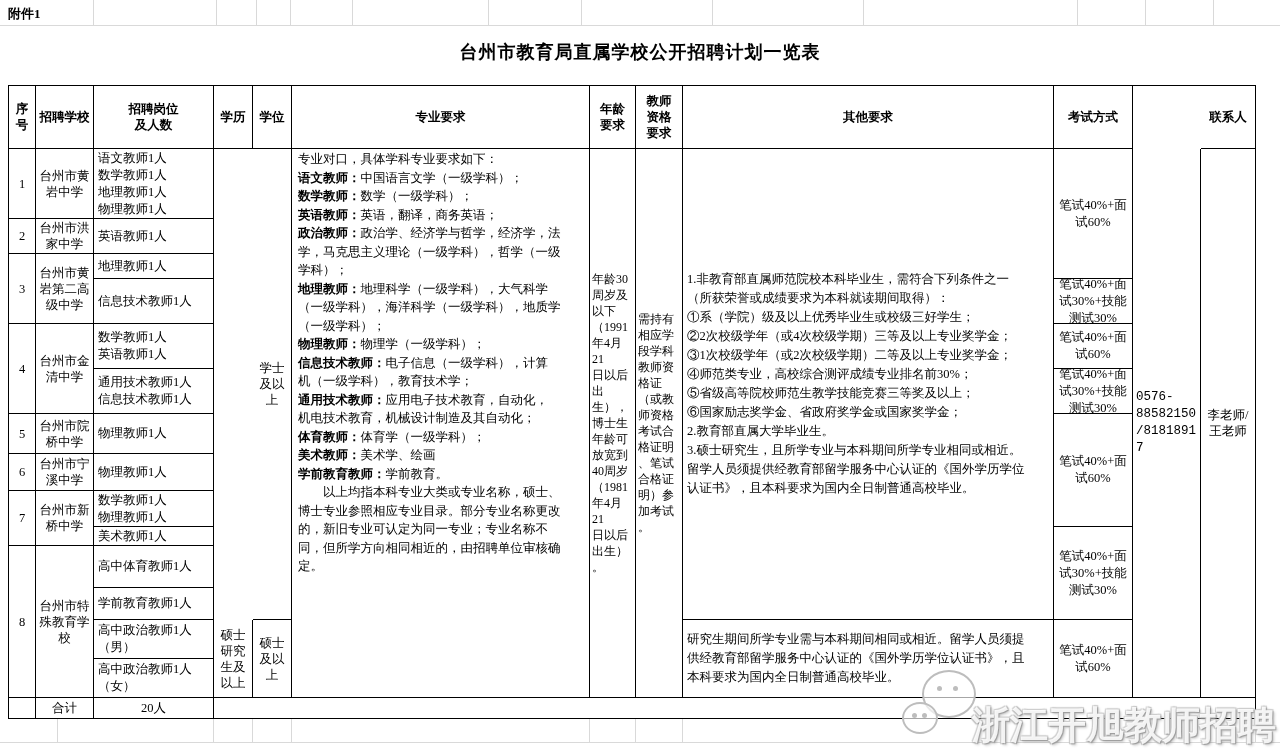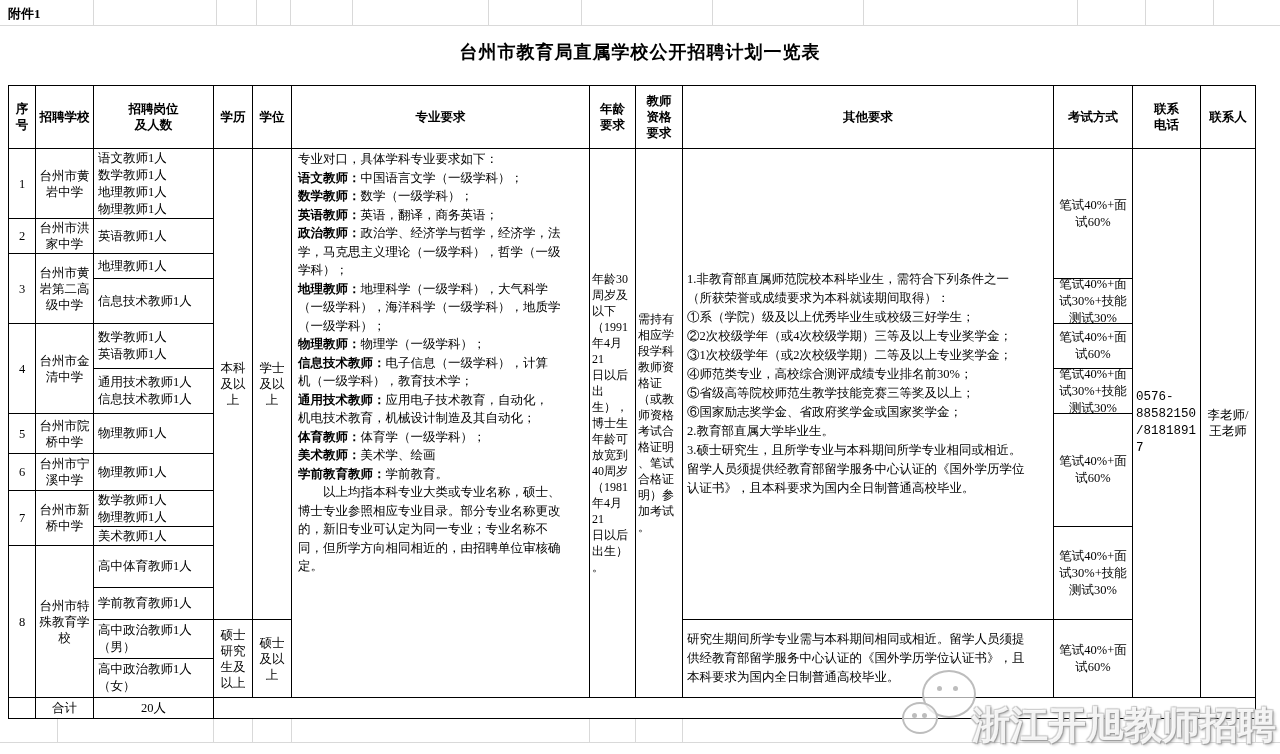--- a/index.html
+++ b/index.html
@@ -95,22 +95,20 @@
   <div class="c hd" style="grid-area:1/4/2/5">学历</div>
   <div class="c hd" style="grid-area:1/5/2/6">学位</div>
   <div class="c hd" style="grid-area:1/6/2/7">专业要求</div>
   <div class="c hd" style="grid-area:1/7/2/8">年龄
 要求</div>
   <div class="c hd" style="grid-area:1/8/2/9">教师
 资格
 要求</div>
   <div class="c hd" style="grid-area:1/10/2/11">考试方式</div>
   <div class="c hd" style="grid-area:1/9/2/10">其他要求</div>
-  <div class="c hd" style="grid-area:1/11/2/12">联系
-电话</div>
   <div class="c hd" style="grid-area:1/12/2/13">联系人</div>
 
   <div class="c" style="grid-area:2/1/3/2">1</div>
   <div class="c" style="grid-area:3/1/4/2">2</div>
   <div class="c" style="grid-area:4/1/6/2">3</div>
   <div class="c" style="grid-area:6/1/8/2">4</div>
   <div class="c" style="grid-area:8/1/9/2">5</div>
   <div class="c" style="grid-area:9/1/10/2">6</div>
   <div class="c" style="grid-area:10/1/12/2">7</div>
   <div class="c" style="grid-area:12/1/16/2">8</div>
@@ -138,21 +136,20 @@
   <div class="c lft pos" style="grid-area:8/3/9/4">物理教师1人</div>
   <div class="c lft pos" style="grid-area:9/3/10/4">物理教师1人</div>
   <div class="c lft pos" style="grid-area:10/3/11/4">数学教师1人
 物理教师1人</div>
   <div class="c lft pos" style="grid-area:11/3/12/4">美术教师1人</div>
   <div class="c lft pos" style="grid-area:12/3/13/4">高中体育教师1人</div>
   <div class="c lft pos" style="grid-area:13/3/14/4">学前教育教师1人</div>
   <div class="c lft pos" style="grid-area:14/3/15/4">高中政治教师1人（男）</div>
   <div class="c lft pos" style="grid-area:15/3/16/4">高中政治教师1人（女）</div>
 
-  <div class="c" style="grid-area:2/4/14/5">本科及以上</div>
   <div class="c" style="grid-area:14/4/16/5">硕士研究生及以上</div>
   <div class="c" style="grid-area:2/5/14/6">学士及以上</div>
   <div class="c" style="grid-area:14/5/16/6">硕士及以上</div>
 
   <div class="c blk" style="grid-area:2/6/16/7">
     <div class="p">专业对口，具体学科专业要求如下：</div>
     <div class="p"><b>语文教师：</b><span style="white-space:pre-line">中国语言文学（一级学科）；</span></div>
     <div class="p"><b>数学教师：</b><span style="white-space:pre-line">数学（一级学科）；</span></div>
     <div class="p"><b>英语教师：</b><span style="white-space:pre-line">英语，翻译，商务英语；</span></div>
     <div class="p"><b>政治教师：</b><span style="white-space:pre-line">政治学、经济学与哲学，经济学，法

